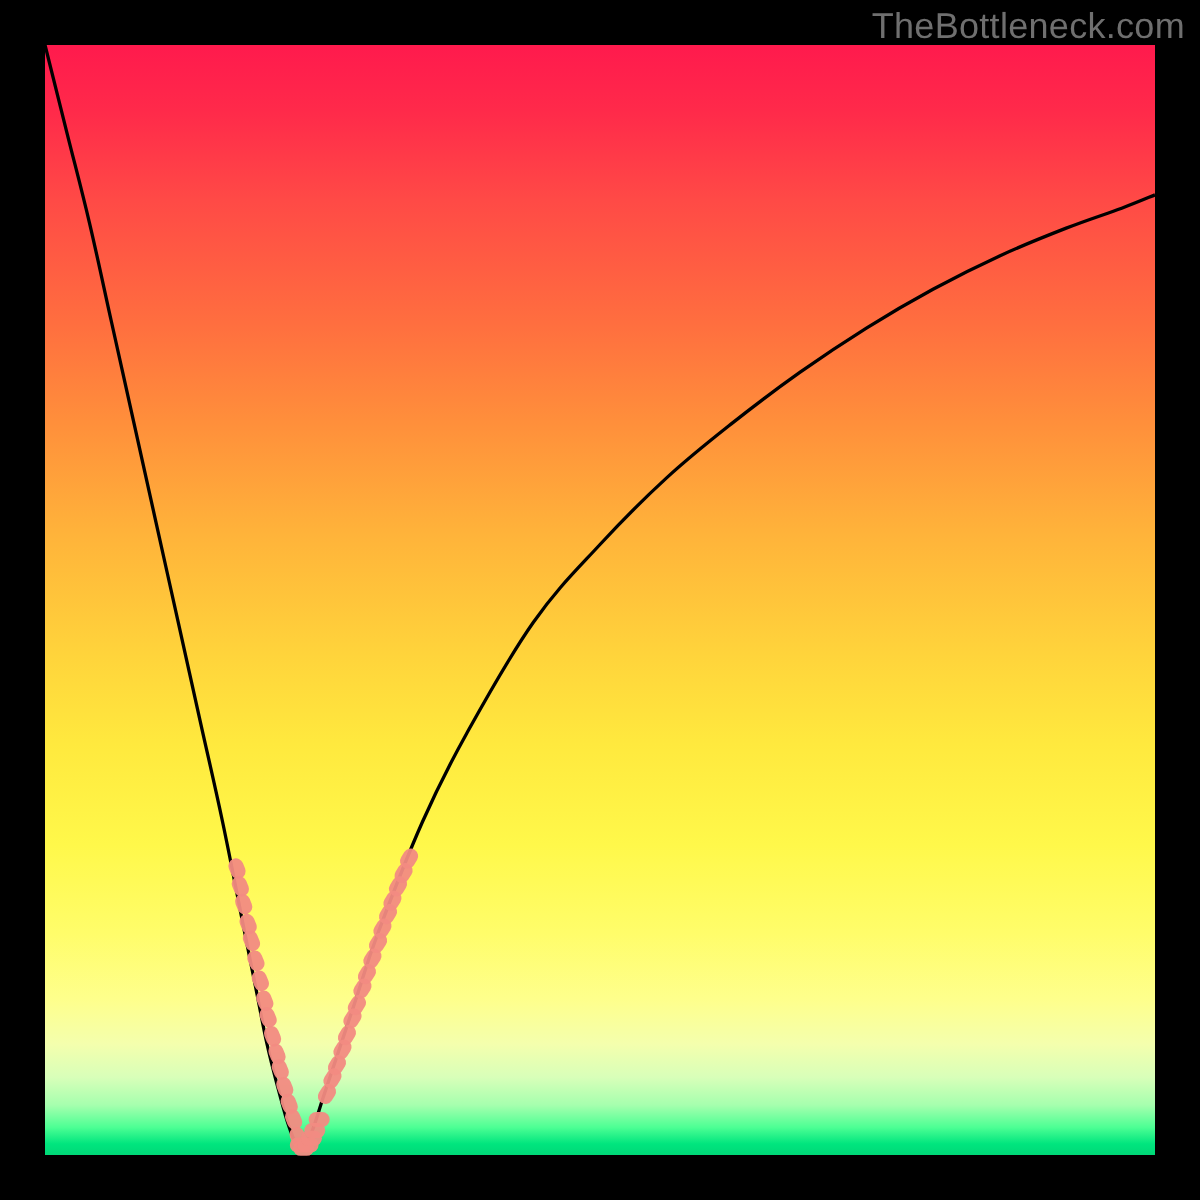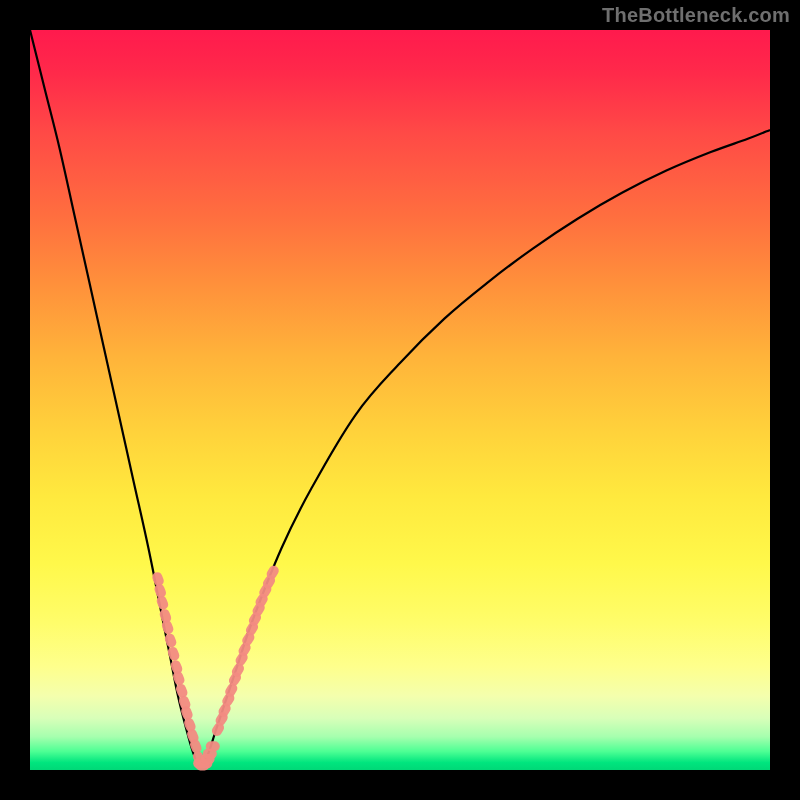--- a/index.html
+++ b/index.html
@@ -51,22 +51,22 @@
     top: 0;
     width: 740px;
     height: 740px;
     overflow: visible;
   }
   .watermark {
     position: absolute;
     top: 4px;
     right: 10px;
     color: #6f6f6f;
-    font-size: 20px;
-    font-weight: 700;
+    font-size: 24px;
+    font-weight: 400;
     letter-spacing: 0.2px;
     user-select: none;
   }
 </style>
 </head>
 <body>
 
 <div class="frame">
   <div class="watermark">TheBottleneck.com</div>
   <div class="plot-area">

